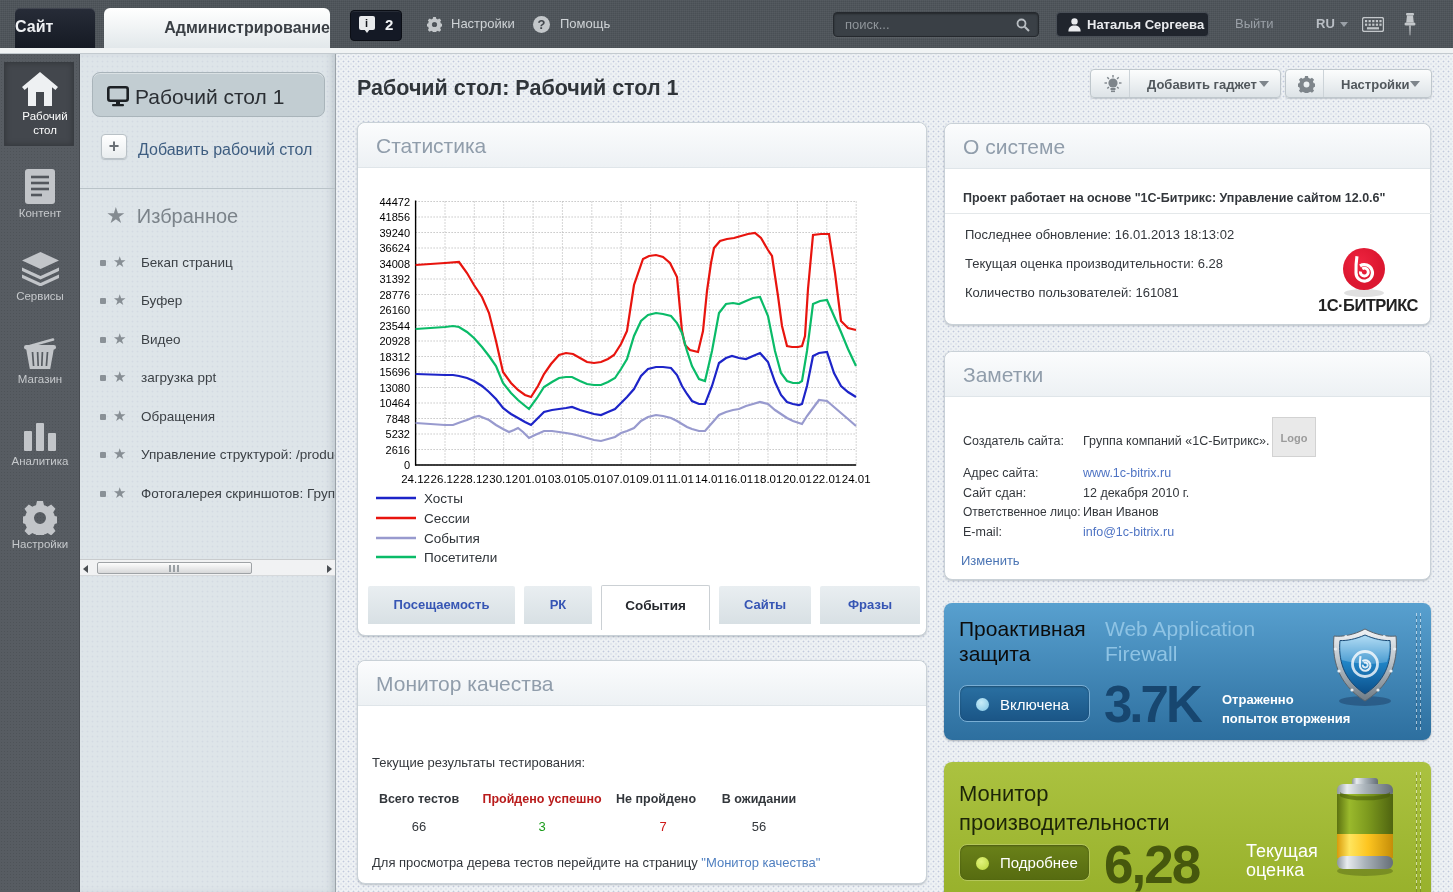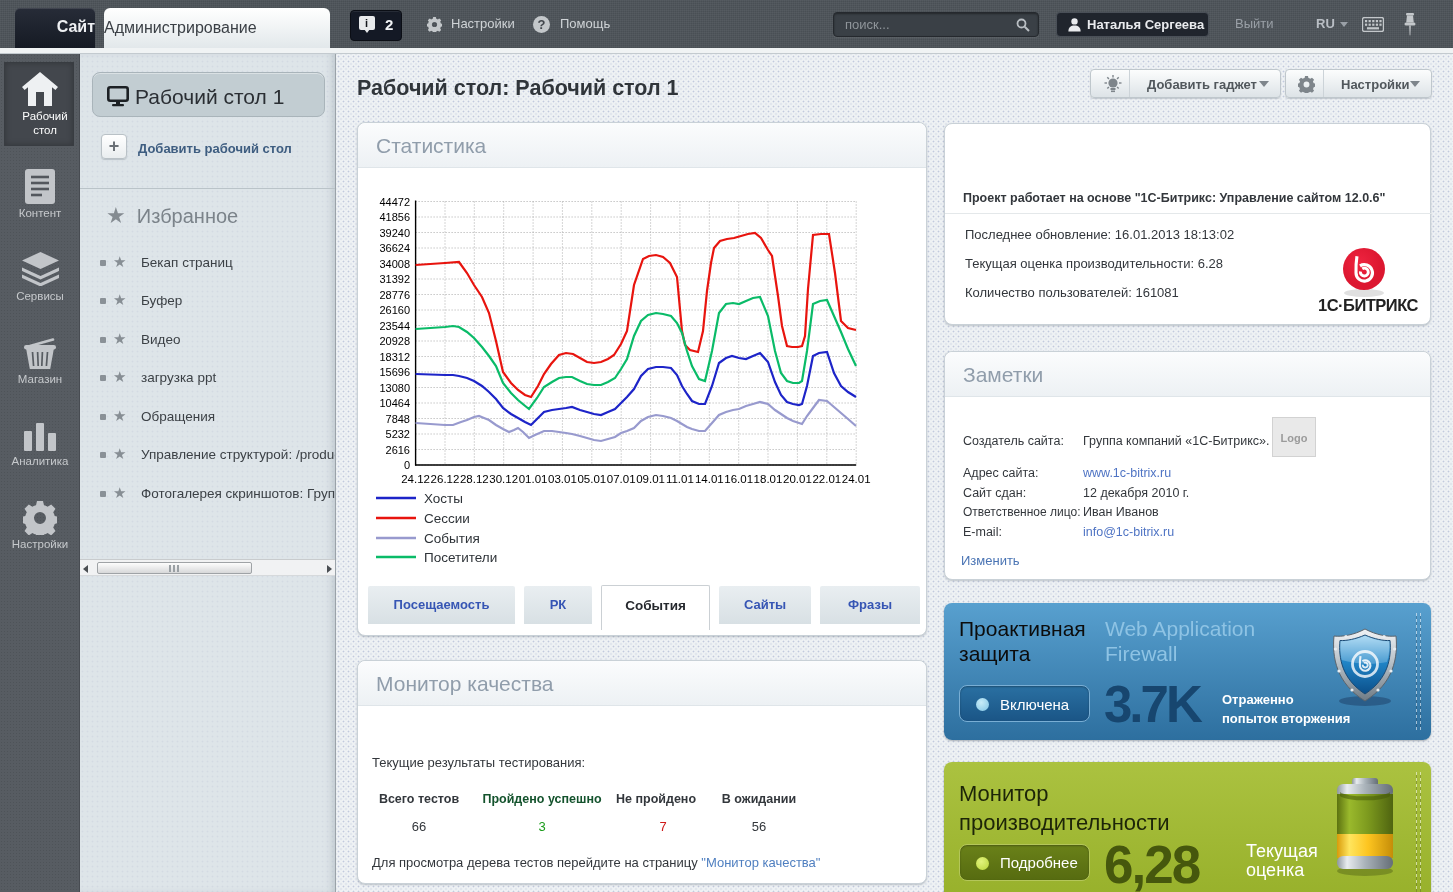--- a/index.html
+++ b/index.html
@@ -1,36 +1,36 @@
 <!DOCTYPE html>
 <html><head><meta charset="utf-8">
 <style>
 *{margin:0;padding:0;box-sizing:border-box}
 html,body{width:1453px;height:892px;overflow:hidden;font-family:"Liberation Sans",sans-serif}
 body{position:relative;background:#e9edf0}
 
 #topbar{position:absolute;left:0;top:0;width:1453px;height:48px;background:#4d5359;
  background-image:repeating-linear-gradient(90deg,rgba(255,255,255,.035) 0 1px,rgba(0,0,0,0) 1px 2px),repeating-linear-gradient(0deg,rgba(0,0,0,.05) 0 1px,rgba(255,255,255,.015) 1px 2px);}
 #strip{position:absolute;left:0;top:48px;width:1453px;height:6px;background:#f0f3f4;border-bottom:1px solid #c3cacf}
-.tab-site{position:absolute;left:15px;top:8px;width:80px;height:40px;background:linear-gradient(#272c38,#151a24);border-radius:5px 5px 0 0;color:#eef0f3;font-size:16px;font-weight:bold;text-align:right;line-height:38px;box-shadow:inset 0 1px 0 rgba(255,255,255,.12)}
-.tab-admin{position:absolute;left:104px;top:8px;width:226px;height:40px;background:linear-gradient(#ffffff,#e2e8eb);border-radius:6px 6px 0 0;color:#3a3f45;font-size:16px;font-weight:normal;text-align:left;line-height:40px}
+.tab-site{position:absolute;left:15px;top:8px;width:80px;height:40px;background:linear-gradient(#272c38,#151a24);border-radius:5px 5px 0 0;color:#eef0f3;font-size:16px;font-weight:bold;text-align:left;line-height:38px;box-shadow:inset 0 1px 0 rgba(255,255,255,.12)}
+.tab-admin{position:absolute;left:104px;top:8px;width:226px;height:40px;background:linear-gradient(#ffffff,#e2e8eb);border-radius:6px 6px 0 0;color:#3a3f45;font-size:16px;font-weight:bold;text-align:right;line-height:40px}
 #badge{position:absolute;left:350px;top:10px;width:52px;height:31px;background:#141925;border:1px solid #0b0e15;border-radius:4px;box-shadow:inset 0 1px 0 rgba(255,255,255,.08)}
 .tbtxt{position:absolute;top:0;height:48px;line-height:48px;color:#cfd3d6;font-size:13px;white-space:nowrap}
 #search{position:absolute;left:833px;top:12px;width:206px;height:25px;background:#3a4046;border:1px solid #25292e;border-radius:4px;box-shadow:inset 0 1px 2px rgba(0,0,0,.4), 0 1px 0 rgba(255,255,255,.08);color:#8f959a;font-size:13px;line-height:23px;padding-left:11px}
 #userbtn{position:absolute;left:1056px;top:12px;width:153px;height:25px;background:#20252d;border:1px solid #4a5058;border-radius:4px;color:#e9ebee;font-size:13px;font-weight:bold;line-height:23px;white-space:nowrap}
 
 #rail{position:absolute;left:0;top:54px;width:80px;height:838px;background:#575c62;background-image:radial-gradient(rgba(0,0,0,.10) 1px,rgba(0,0,0,0) 1px);background-size:3px 3px;border-right:1px solid #484c52}
 .railitem{position:absolute;left:0;width:80px;text-align:center;color:#c6c9cc;font-size:11.5px}
 #railactive{position:absolute;left:4px;top:8px;width:70px;height:84px;background:#43474d;border:1px solid #383c41;border-radius:0;box-shadow:inset 0 0 6px rgba(0,0,0,.25)}
 
 #fav{position:absolute;left:80px;top:54px;width:256px;height:838px;overflow:hidden;background:#dee5e9;background-image:radial-gradient(rgba(148,162,198,.15) 0.8px,rgba(0,0,0,0) 1.1px);background-size:5px 5px;border-right:1px solid #9aa2a8;box-shadow:inset -6px 0 8px -4px rgba(120,135,145,.35)}
 #deskbtn{position:absolute;left:12px;top:18px;width:233px;height:45px;background:#c2cdd2;border:1px solid #a9b4ba;border-radius:8px;box-shadow:inset 0 1px 0 rgba(255,255,255,.4)}
 #deskbtn span{position:absolute;left:42px;top:12px;font-size:21px;color:#2a2e33}
 #plusbtn{position:absolute;left:21px;top:80px;width:26px;height:25px;background:linear-gradient(#ffffff,#e9edef);border:1px solid #b9c1c6;border-radius:4px;color:#6a7076;font-size:18px;font-weight:bold;text-align:center;line-height:23px;box-shadow:0 1px 1px rgba(130,140,150,.4)}
-#addlink{position:absolute;left:58px;top:87px;font-size:13px;font-weight:bold;color:#3e5d80}
+#addlink{position:absolute;left:58px;top:87px;font-size:16px;font-weight:normal;color:#3e5d80}
 #favdivider{position:absolute;left:0;top:134px;width:256px;border-top:1px solid #bac3c8}
 #favhdr{position:absolute;left:26px;top:149px;color:#7b838a;font-size:20px}
 .favitem{position:absolute;left:61px;color:#3c4146;font-size:13.5px;white-space:nowrap}
 .favbullet{position:absolute;left:20px;width:6px;height:6px;background:#8a9197;border-radius:1px}
 .favstar{position:absolute;left:33px;color:#878e94;font-size:15px}
 
 #favsb{position:absolute;left:0;top:505px;width:255px;height:17px;background:#f1f2f3;border-top:1px solid #c8cbcd;border-bottom:1px solid #d6d9db}
 #favthumb{position:absolute;left:17px;top:2px;width:155px;height:12px;background:linear-gradient(#fdfdfd,#d7d8d9);border:1px solid #9fa3a6;border-radius:2px}
 
 #main{position:absolute;left:336px;top:54px;width:1117px;height:838px;background:#eff2f4;
@@ -339,31 +339,32 @@
   <div class="stattab" style="left:166px;width:68px">РК</div>
   <div class="stattab active" style="left:243px;width:109px">События</div>
   <div class="stattab" style="left:361px;width:92px">Сайты</div>
   <div class="stattab" style="left:462px;width:100px">Фразы</div>
  </div>
 
  <div class="widget" style="left:21px;top:606px;width:570px;height:224px">
   <div class="whead">Монитор качества</div>
   <div style="position:absolute;left:14px;top:94px;font-size:13px;color:#33373c">Текущие результаты тестирования:</div>
   <div style="position:absolute;top:131px;left:0px;width:122px;text-align:center;font-size:12.5px;font-weight:bold;color:#33373c">Всего тестов</div>
-  <div style="position:absolute;top:131px;left:110px;width:148px;text-align:center;font-size:12.5px;font-weight:bold;color:#14532d">Пройдено успешно</div>
+  <div style="position:absolute;top:131px;left:110px;width:148px;text-align:center;font-size:12.5px;font-weight:bold;color:#b91c1c">Пройдено успешно</div>
   <div style="position:absolute;top:131px;left:258px;width:94px;font-size:12.5px;font-weight:bold;color:#33373c">Не пройдено</div>
   <div style="position:absolute;top:131px;left:352px;width:98px;text-align:center;font-size:12.5px;font-weight:bold;color:#33373c">В ожидании</div>
   <div style="position:absolute;top:158px;left:0px;width:122px;text-align:center;font-size:13px;color:#33373c">66</div>
   <div style="position:absolute;top:158px;left:110px;width:148px;text-align:center;font-size:13px;color:#1a9b1a">3</div>
   <div style="position:absolute;top:158px;left:258px;width:94px;text-align:center;font-size:13px;color:#d01a1a">7</div>
   <div style="position:absolute;top:158px;left:352px;width:98px;text-align:center;font-size:13px;color:#33373c">56</div>
   <div style="position:absolute;left:14px;top:194px;font-size:13px;color:#33373c">Для просмотра дерева тестов перейдите на страницу <span style="color:#4f7fc0">"Монитор качества"</span></div>
  </div>
 
  <div class="widget" style="left:608px;top:69px;width:487px;height:202px">
+  <div class="whead">О системе</div>
   <div style="position:absolute;left:18px;top:67px;font-size:12.5px;font-weight:bold;color:#33373c;white-space:nowrap">Проект работает на основе "1С-Битрикс: Управление сайтом 12.0.6"</div>
   <div style="position:absolute;left:0px;top:89px;width:487px;border-top:1px solid #e4e8ea"></div>
   <div style="position:absolute;left:20px;top:103px;font-size:13px;color:#33373c">Последнее обновление: 16.01.2013 18:13:02</div>
   <div style="position:absolute;left:20px;top:132px;font-size:13px;color:#33373c">Текущая оценка производительности: 6.28</div>
   <div style="position:absolute;left:20px;top:161px;font-size:13px;color:#33373c">Количество пользователей: 161081</div>
   <svg id="blogo" style="position:absolute;left:373px;top:120px" width="100" height="75" viewBox="0 0 100 75">
    <defs>
           <radialGradient id="rg" cx="40%" cy="35%">
             <stop offset="0%" stop-color="#ef2440"></stop>
             <stop offset="100%" stop-color="#dc1730"></stop>

